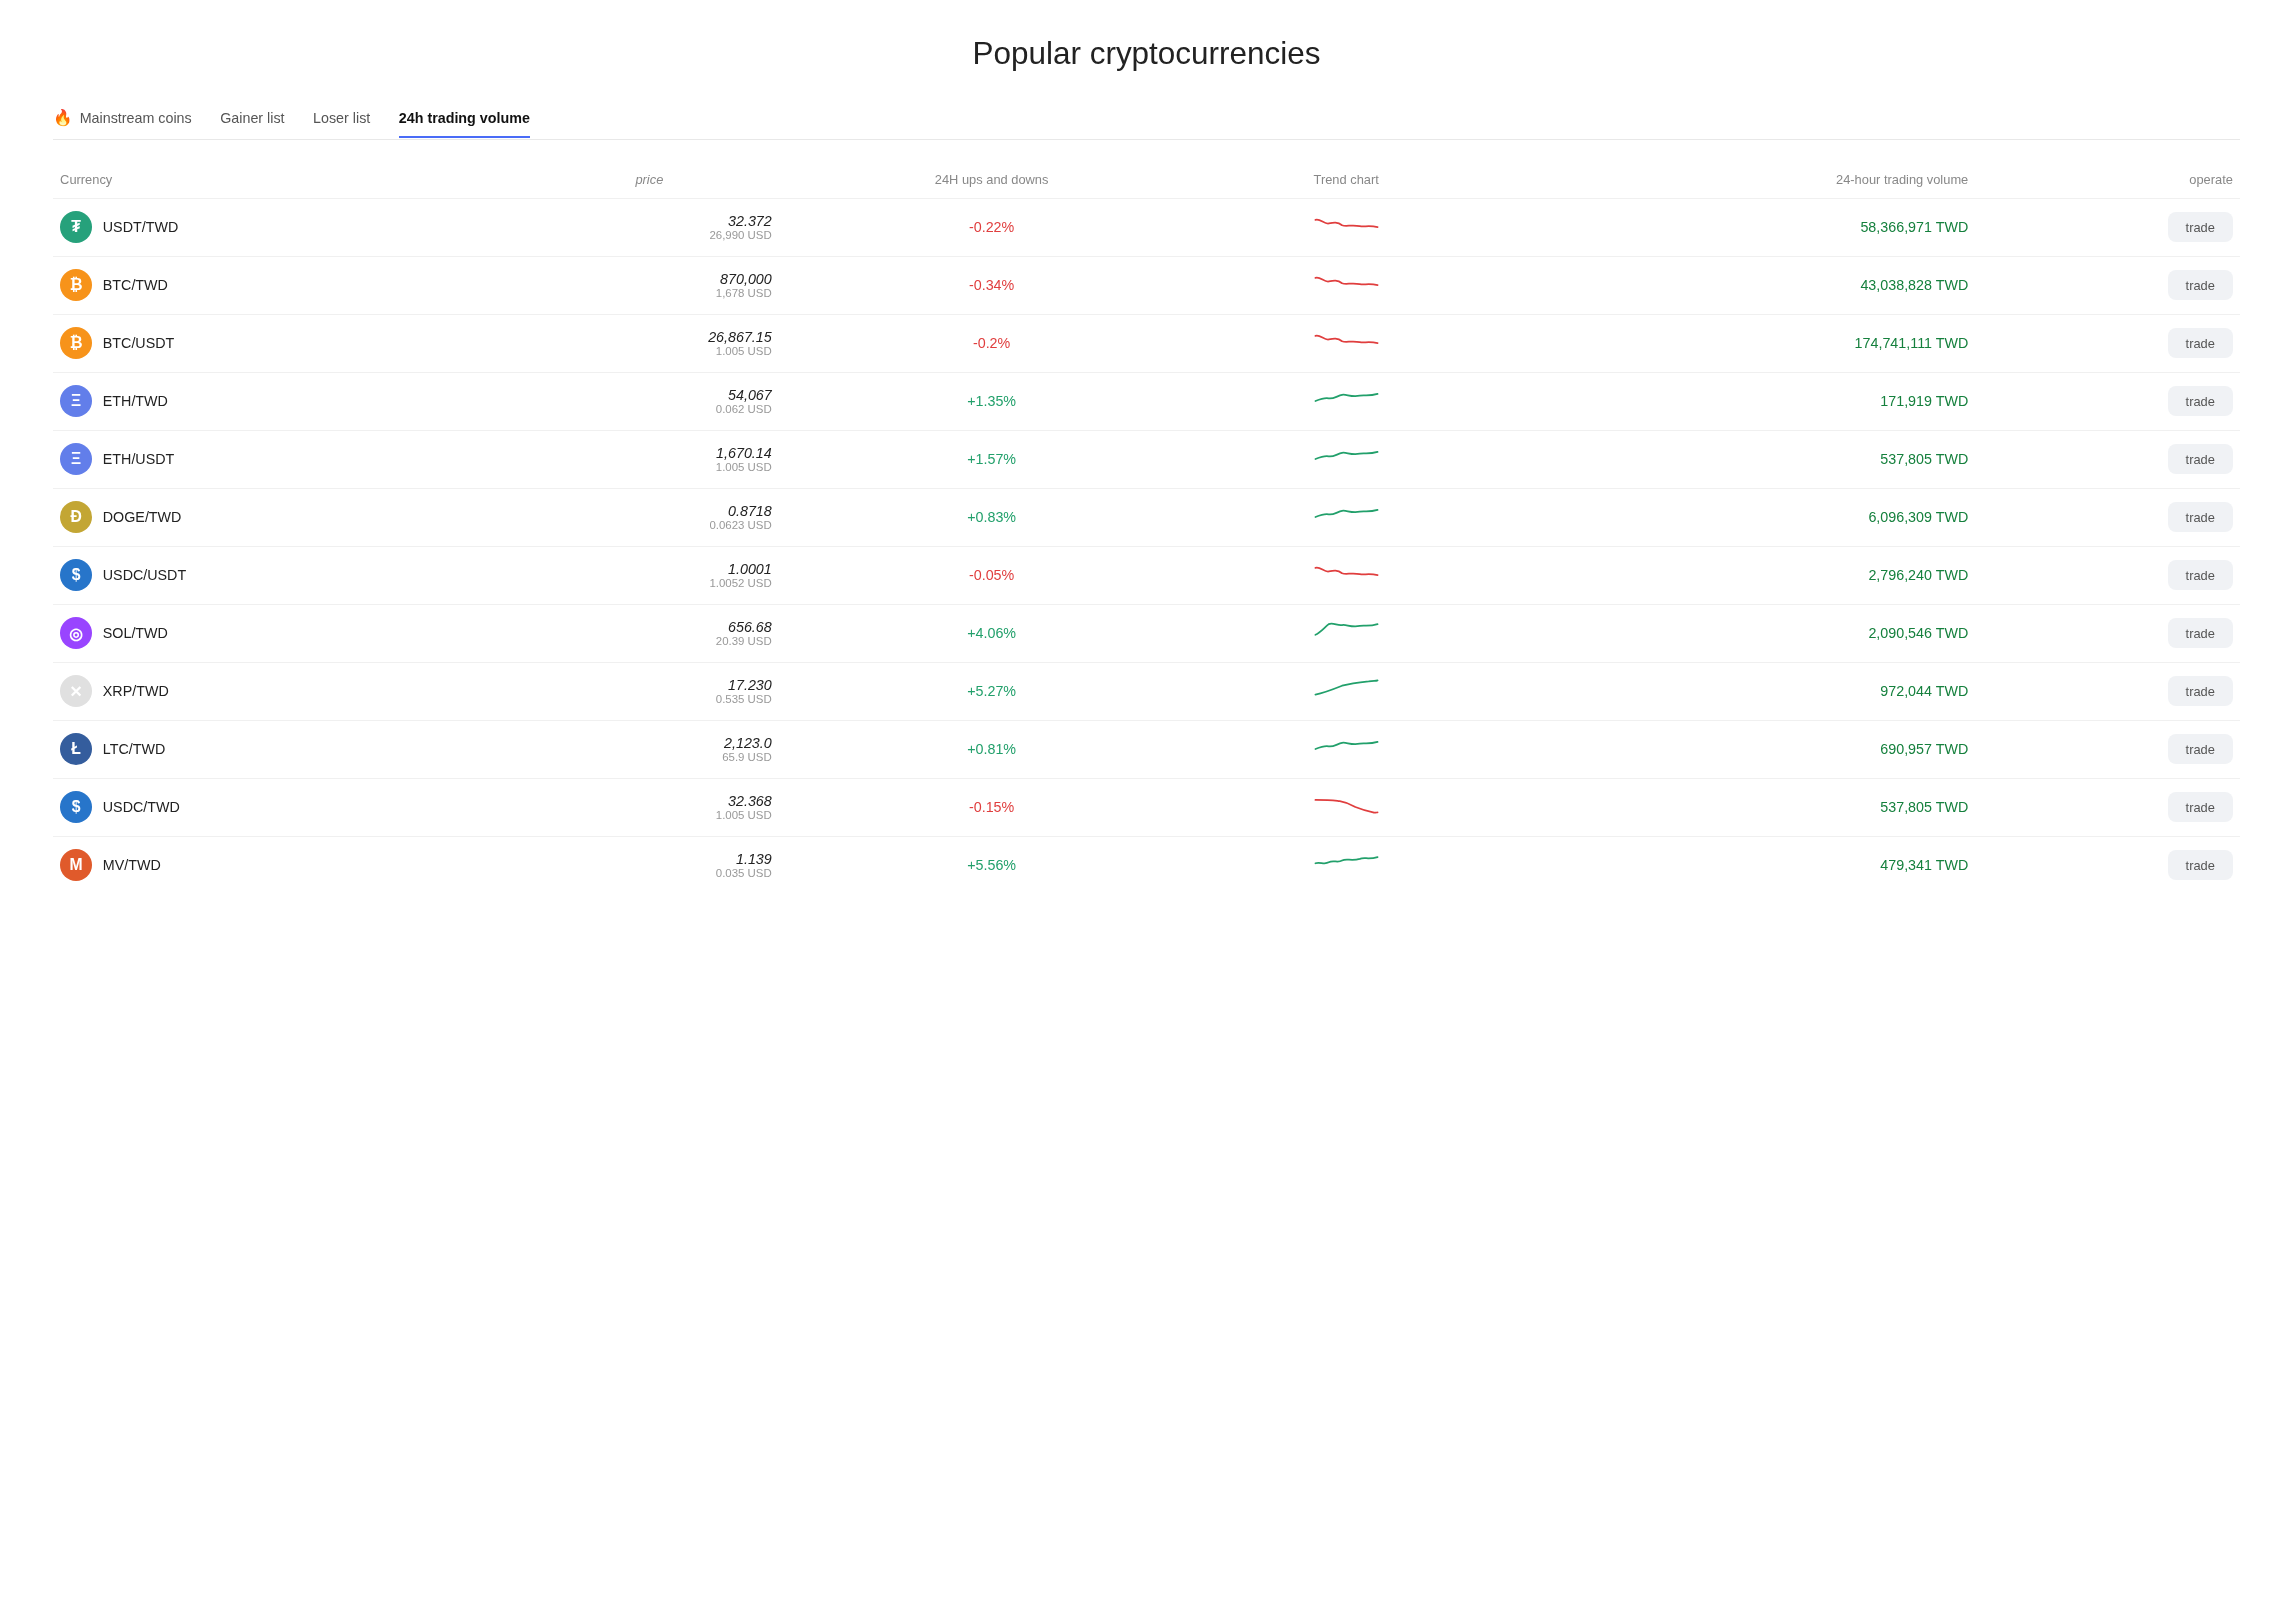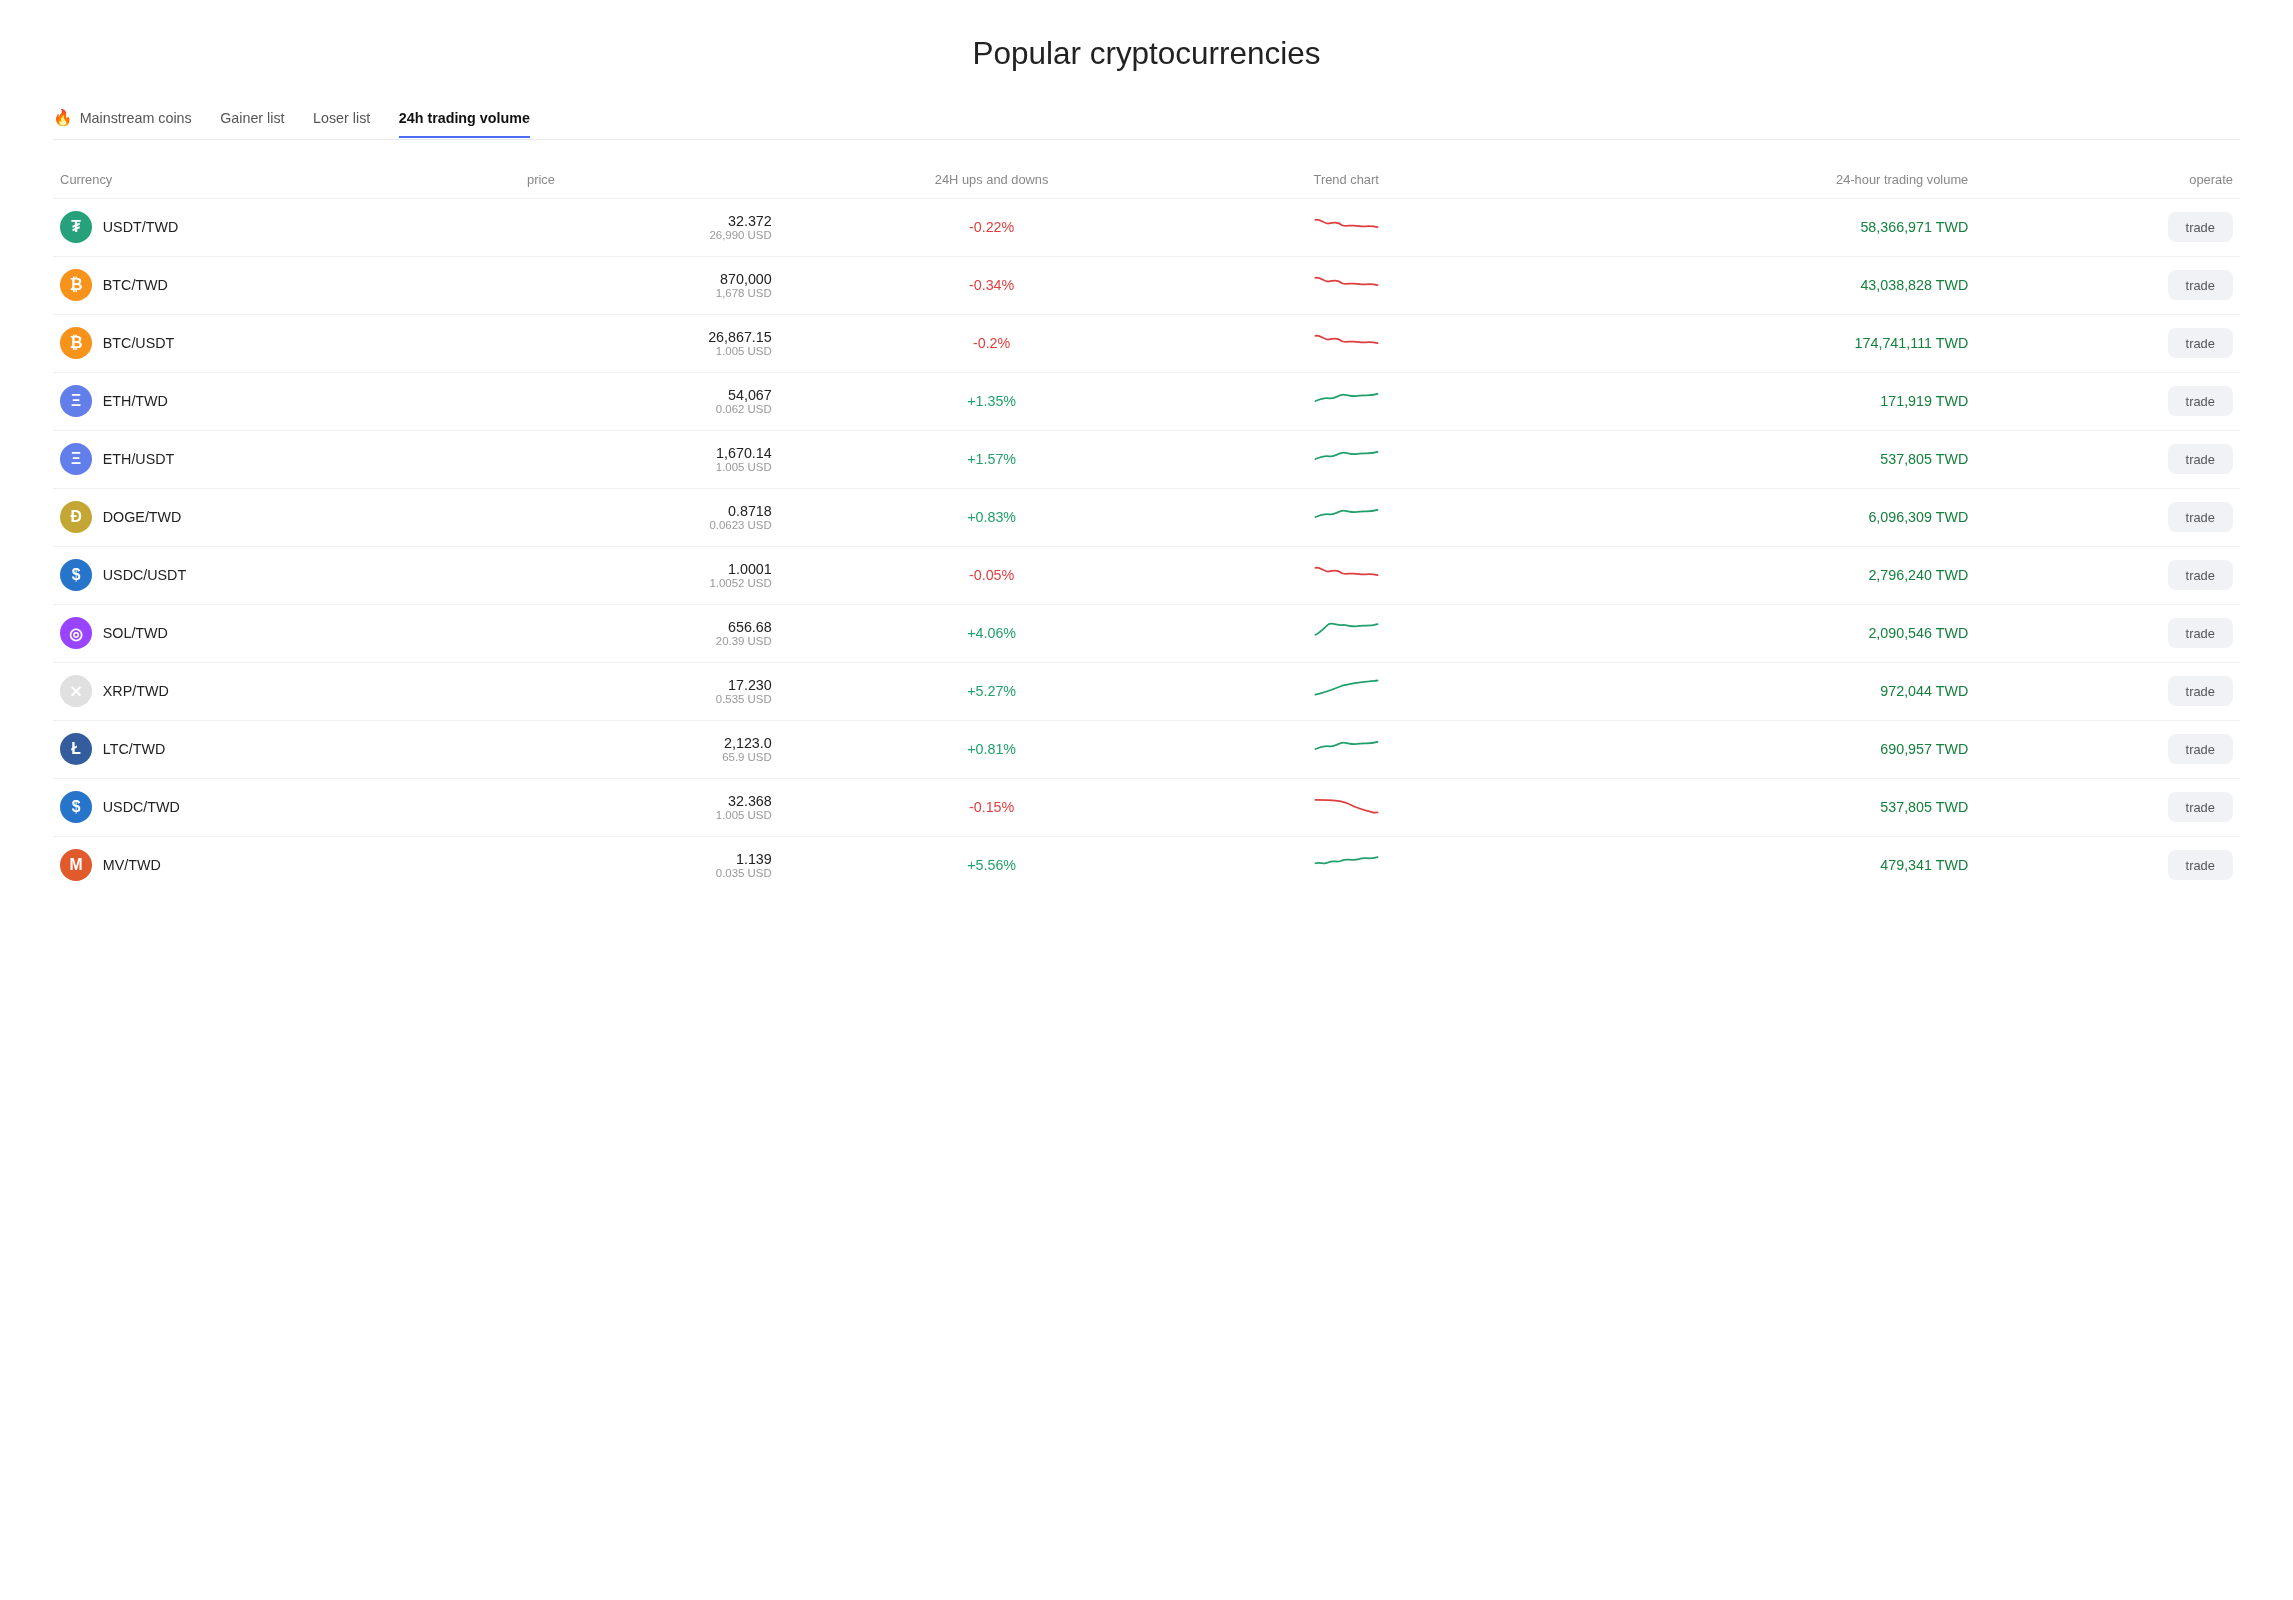--- a/index.html
+++ b/index.html
@@ -53,21 +53,21 @@
       font-weight: 400;
       color: #888;
       font-size: 0.9rem;
       padding: 10.7px 7.1px;
       text-align: right;
     }
     thead tr th:first-child {
       text-align: left;
     }
     thead tr th.col-currency { text-align: left; }
-    thead tr th.col-price { text-align: left; }
+    thead tr th.col-price { text-align: center; font-style: italic; }
     thead tr th.col-change { text-align: center; }
     thead tr th.col-trend { text-align: center; }
     thead tr th.col-volume { text-align: right; }
     thead tr th.col-operate { }
 
     tbody tr {
       border-top: 0.9px solid #f0f0f0;
     }
     td {
       padding: 12.5px 7.1px;
@@ -93,20 +93,21 @@
     .coin-name {
       font-size: 1rem;
       color: #222;
     }
     .td-price {
       text-align: right;
     }
     .price-main {
       font-size: 1rem;
       color: #222;
+      font-style: italic;
     }
     .price-usd {
       font-size: 0.8rem;
       color: #999;
     }
     .td-change {
       text-align: center;
       font-size: 1rem;
       font-weight: 500;
     }

